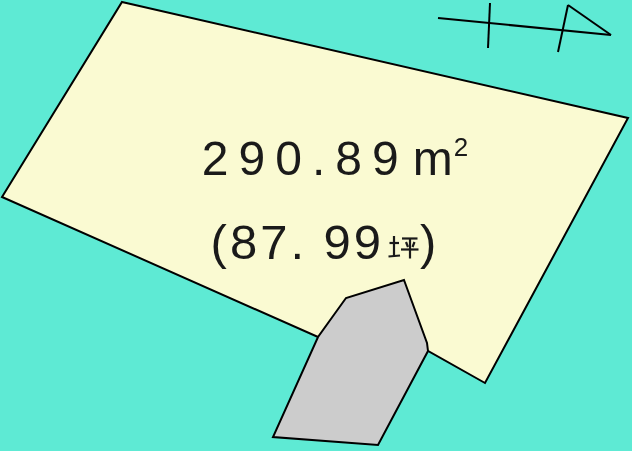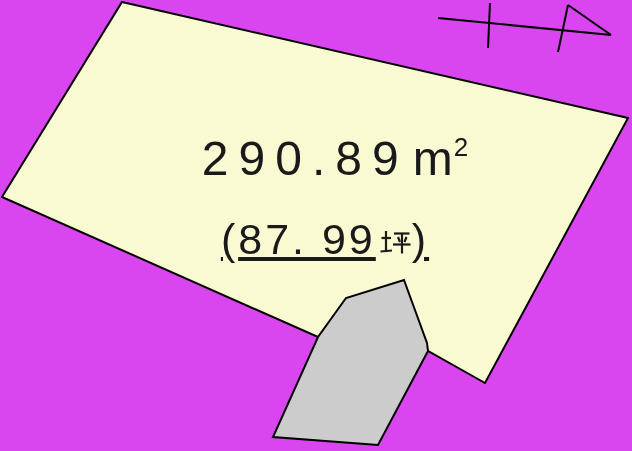--- a/index.html
+++ b/index.html
@@ -5,21 +5,21 @@
   html, body {
     margin: 0;
     padding: 0;
     background: #ffffff;
     font-family: "Liberation Sans", "DejaVu Sans", sans-serif;
   }
   .stage {
     position: relative;
     width: 632px;
     height: 451px;
-    background: #d946ef;
+    background: #5eead4;
     overflow: hidden;
   }
   .stage svg.drawing {
     position: absolute;
     left: 0;
     top: 0;
   }
   .label {
     position: absolute;
     color: #1a1a1a;
@@ -42,23 +42,22 @@
   .area-label .unit-exp {
     font-size: 26px;
     letter-spacing: 0;
     vertical-align: 19px;
     margin-left: 1px;
   }
   .tsubo-label {
     left: 140px;
     top: 218px;
     width: 370px;
-    font-size: 43px;
+    font-size: 49px;
     letter-spacing: 3px;
-    text-decoration: underline;
   }
   .tsubo-label .tsubo-glyph {
     display: inline-block;
     vertical-align: -3px;
     margin: 0 1px 0 3px;
   }
 </style>
 </head>
 <body>
 

